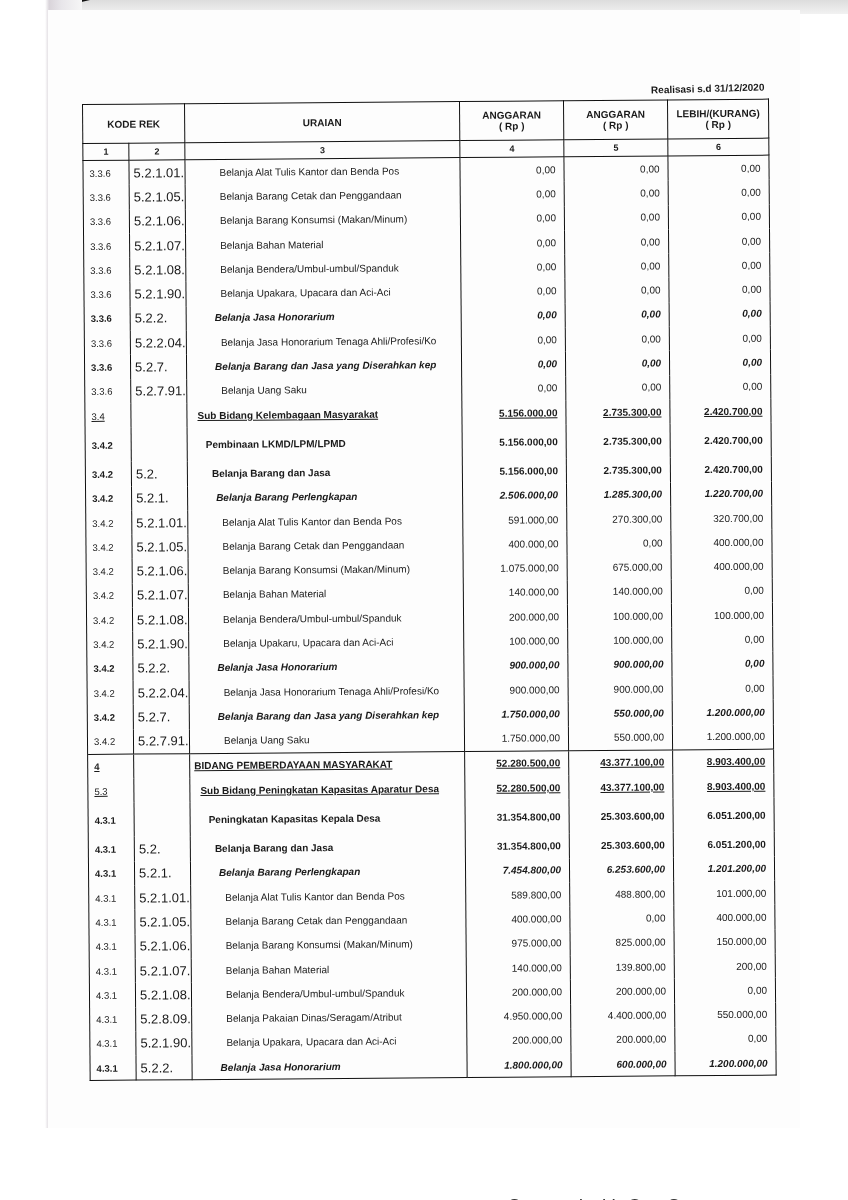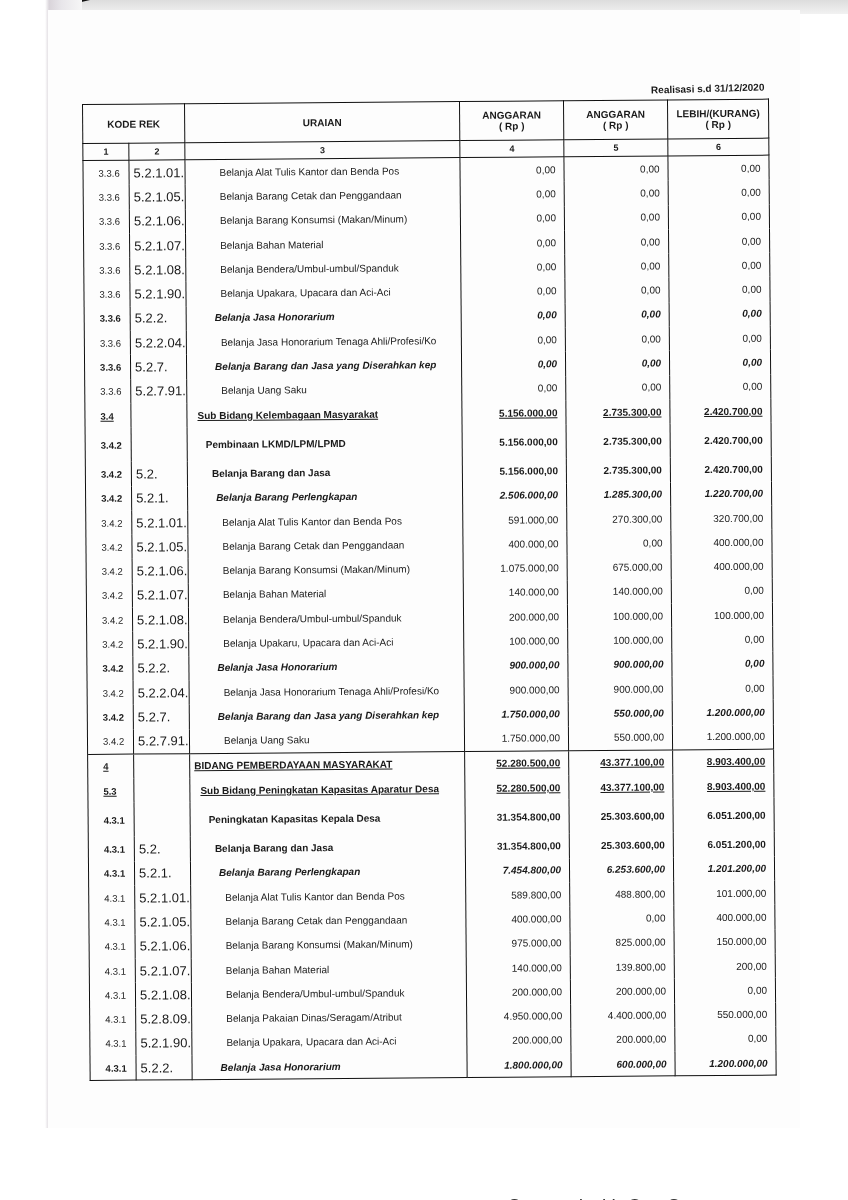--- a/index.html
+++ b/index.html
@@ -32,32 +32,32 @@
   table.report col.c3 { width:275px; }
   table.report col.c4 { width:104px; }
   table.report col.c5 { width:104px; }
   table.report col.c6 { width:101px; }
 
   .report th { border:1.6px solid #111; font-weight:bold; font-size:10px; padding:2px 3px; }
   .report th.hdr { height:34px; }
   .report th.num { height:12px; font-size:9px; }
   .report td { border-left:1.6px solid #111; border-right:1.6px solid #111; padding:0 4px;
     height:24.3px; vertical-align:middle; white-space:nowrap; overflow:hidden; }
-  .report td.kode1 { font-size:9.5px; padding-left:15px; }
+  .report td.kode1 { font-size:9.5px; padding-left:6px; }
   .report td.kode2 { font-size:13px; }
   .report td.amt { text-align:right; padding-right:8px; }
   .report tr.section td { border-top:1.6px solid #111; }
   .report tr.last td { border-bottom:1.6px solid #111; }
 
   .lvl0 .uraian { padding-left:4px; font-weight:bold; text-decoration:underline; }
   .lvl0 .amt { font-weight:bold; text-decoration:underline; }
   .lvl0 .kode1 { font-weight:bold; text-decoration:underline; }
   .lvl1 .uraian { padding-left:10px; font-weight:bold; text-decoration:underline; }
   .lvl1 .amt { font-weight:bold; text-decoration:underline; }
-  .lvl1 .kode1 { font-weight:bold; text-decoration:underline; }
+  .lvl1 .kode1 { font-weight:normal; text-decoration:underline; }
   .lvl2 .uraian { padding-left:18px; font-weight:bold; }
   .lvl2 .amt { font-weight:bold; }
   .lvl2 .kode1 { font-weight:bold; }
   .lvl3 .uraian { padding-left:24px; font-weight:bold; }
   .lvl3 .amt { font-weight:bold; }
   .lvl3 .kode1 { font-weight:bold; }
   .lvl4 .uraian { padding-left:28px; font-weight:bold; font-style:italic; }
   .lvl4 .amt { font-weight:bold; font-style:italic; }
   .lvl4 .kode1 { font-weight:bold; }
   .lvl5 .uraian { padding-left:34px; }

